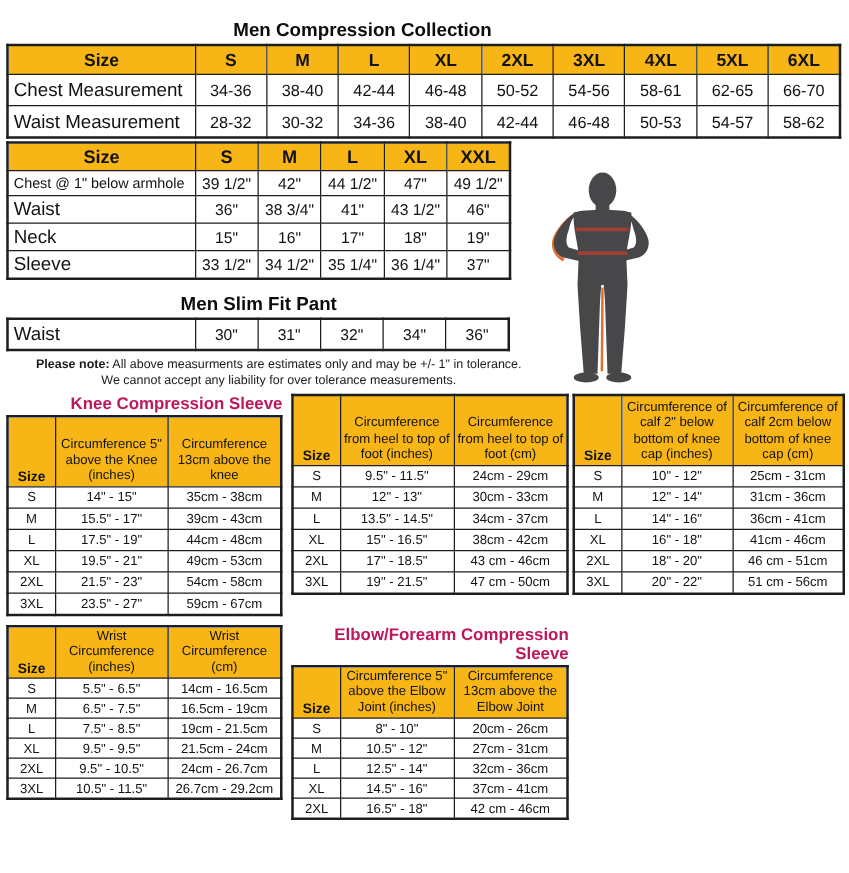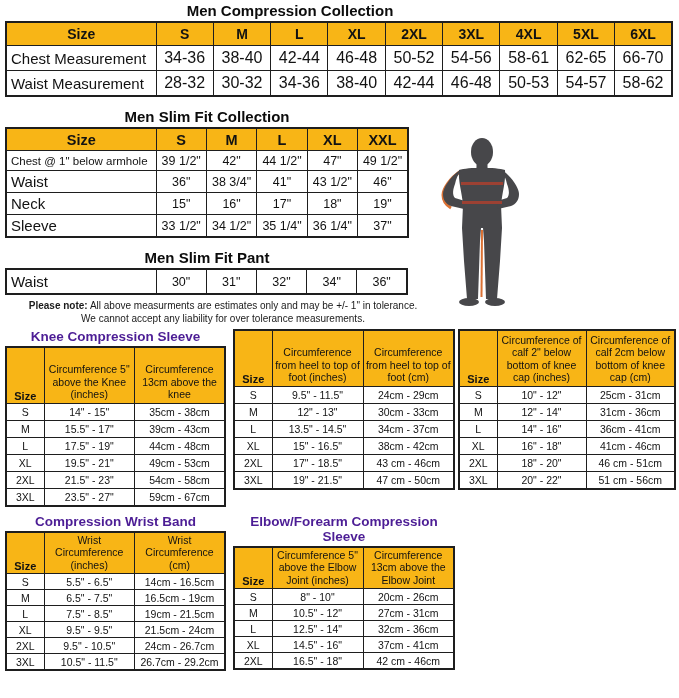--- a/index.html
+++ b/index.html
@@ -1,33 +1,33 @@
 <!DOCTYPE html>
 <html style="--gold: #F8B516; --bdr: #1E1E1E; --fig-body: #47474A; --fig-line: #9C4133; --fig-accent: #DB7134;"><head>
 <meta charset="utf-8">
 <style>
   html,body { margin:0; padding:0; background:#fff; }
   .page {
     position:relative; width:679px; height:698px; overflow:hidden;
     background:#fff; color:#121212;
     font-family:"Liberation Sans", sans-serif;
-    box-sizing:border-box; padding:2px 0 0 5px;
+    box-sizing:border-box; padding:16px 0 0 5px;
   }
   .big-title { font-weight:bold; font-size:15px; line-height:17px; color:#0c0c0c; }
   .t1-title { width:570px; text-align:center; }
   .t2-title, .t3-title { width:404px; text-align:center; margin-top:11px; }
 
   table { border-collapse:collapse; table-layout:fixed; border:2px solid var(--bdr,#1e1e1e); background:#fff; }
   th, td { border:1px solid var(--bdr,#1e1e1e); overflow:hidden; white-space:nowrap; padding:0; }
   .hd { background:var(--gold,#F8B516); font-weight:bold; }
 
   
   #t1 { width:668px; margin-top:2px; }
   #t1 th { height:22px; font-size:14px; }
-  #t1 td { height:24px; font-size:16px; text-align:center; }
+  #t1 td { height:24px; font-size:13px; text-align:center; }
   #t1 td.rlabel, #t2 td.rlabel, #t3 td.rlabel { text-align:left; padding-left:4px; font-size:15px; }
   #t1 col.c1, #t2 col.c1, #t3 col.c1 { width:150px; }
 
   #t2 { width:404px; margin-top:2px; }
   #t2 th { height:21px; font-size:14.5px; }
   #t2 td { height:21px; font-size:12.5px; text-align:center; }
   #t2 tbody tr:first-child td { height:19px; }
   #t2 tbody tr:first-child td.rlabel { font-size:11.5px; }
 
   #t3 { width:403px; margin-top:2px; }
@@ -36,21 +36,21 @@
   .note { width:436px; text-align:center; font-size:10px; line-height:13px; margin-top:4px; color:#1a1a1a; }
   .note .b { font-weight:bold; }
 
   
   .mini-row { display:flex; margin-top:4px; }
   .bottom-row { margin-top:7px; }
   .mini-wrap { flex:0 0 auto; }
   .w-knee, .w-wrist { width:221px; margin-right:7px; }
   .w-ankle, .w-elbow { width:222px; margin-right:3px; }
   .w-calf { width:218px; }
-  .mini-title { font-size:13.5px; font-weight:bold; text-align:center; line-height:15px; margin-bottom:2px; color:#4c1d95; }
+  .mini-title { font-size:13.5px; font-weight:bold; text-align:right; line-height:15px; margin-bottom:2px; color:#be185d; }
   .mini { width:100%; }
   .mini th.size-th { vertical-align:bottom; font-size:11px; font-weight:bold; text-align:center; padding-bottom:1px; }
   .mini col.cs { width:38px; }
   .mini th.circ-th { font-size:10.5px; font-weight:normal; vertical-align:bottom; text-align:center; line-height:12.5px; white-space:normal; padding:1px 2px 2px; }
   .mini-row.top .mini thead tr { height:56px; }
   .mini-row.bottom-row .mini thead tr { height:40px; }
   .mini td { height:16px; font-size:10.5px; text-align:center; }
   .mini-row.bottom-row .mini td { height:15px; }
 
   
@@ -104,21 +104,20 @@
         <td>38-40</td>
         <td>42-44</td>
         <td>46-48</td>
         <td>50-53</td>
         <td>54-57</td>
         <td>58-62</td>
       </tr>
       </tbody>
   </table>
 
-  <div class="big-title t2-title">Men Slim Fit Collection</div>
   <table id="t2">
     <colgroup>
         <col class="c1">
         <col span="5">
       </colgroup>
     <thead>
       <tr>
         <th class="hd">Size</th>
 
       <th class="hd">S</th>
@@ -340,21 +339,20 @@
           </tr>
           </tbody>
       </table>
     </div>
 
   </div>
 
   <div class="mini-row bottom-row">
 
     <div class="mini-wrap w-wrist">
-      <div class="mini-title">Compression Wrist Band</div>
       <table class="mini">
         <colgroup>
             <col class="cs">
             <col>
             <col>
           </colgroup>
         <thead>
             <tr>
           <th class="size-th hd">Size</th>
           <th class="circ-th hd">Wrist Circumference (inches)</th>

